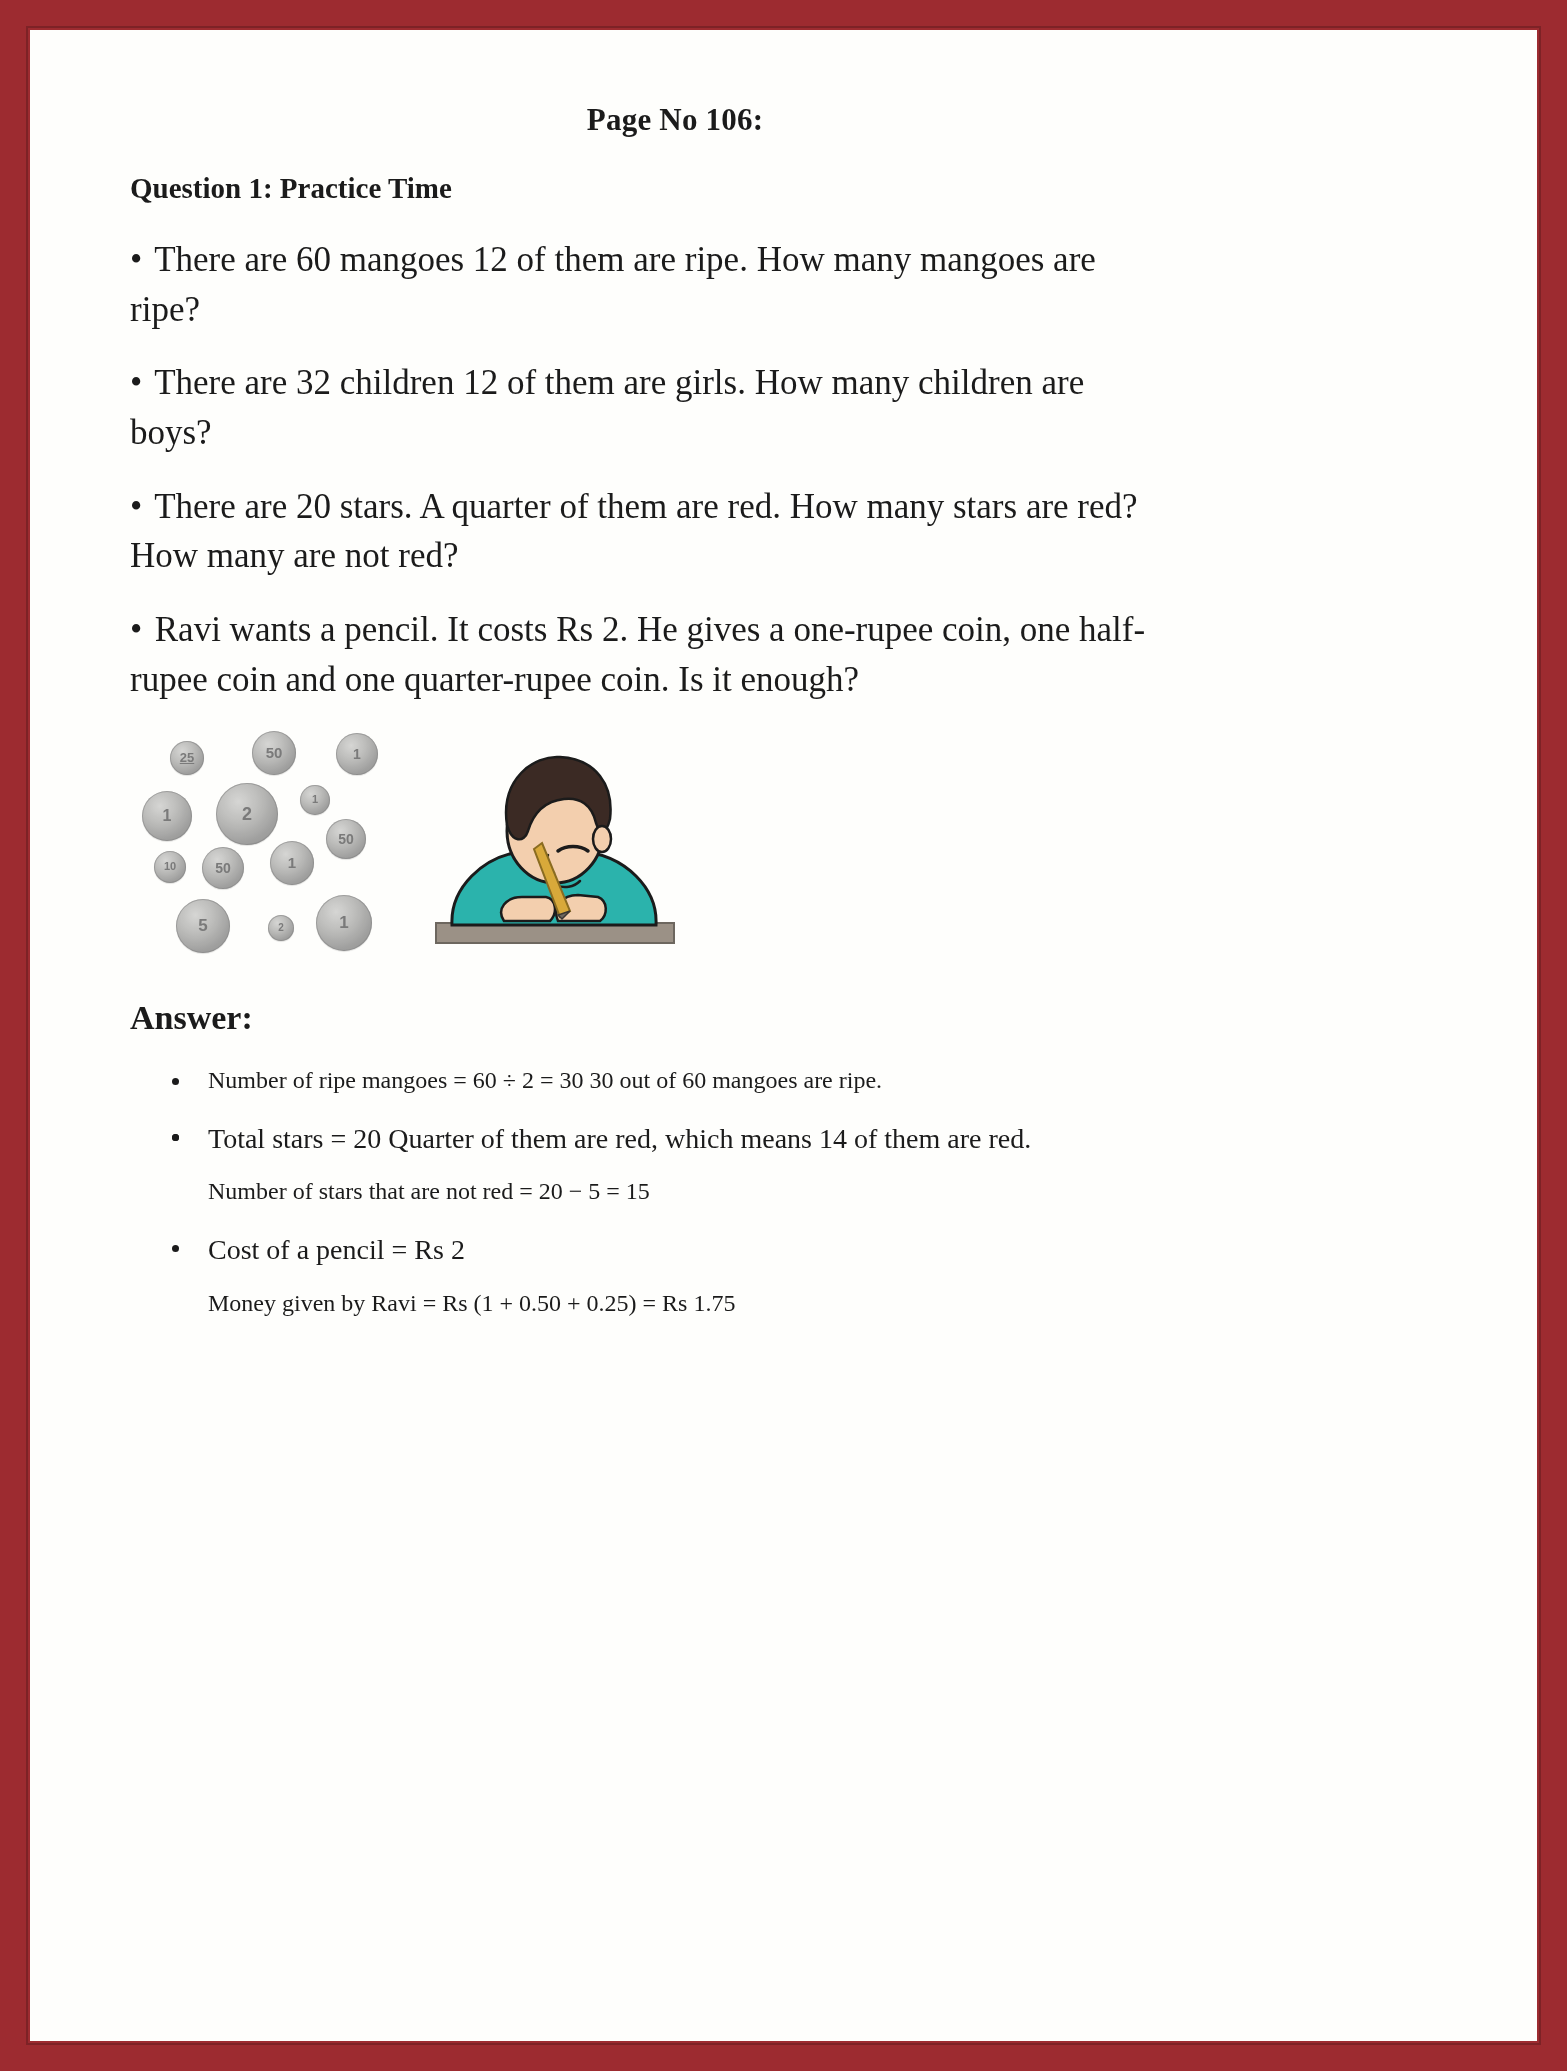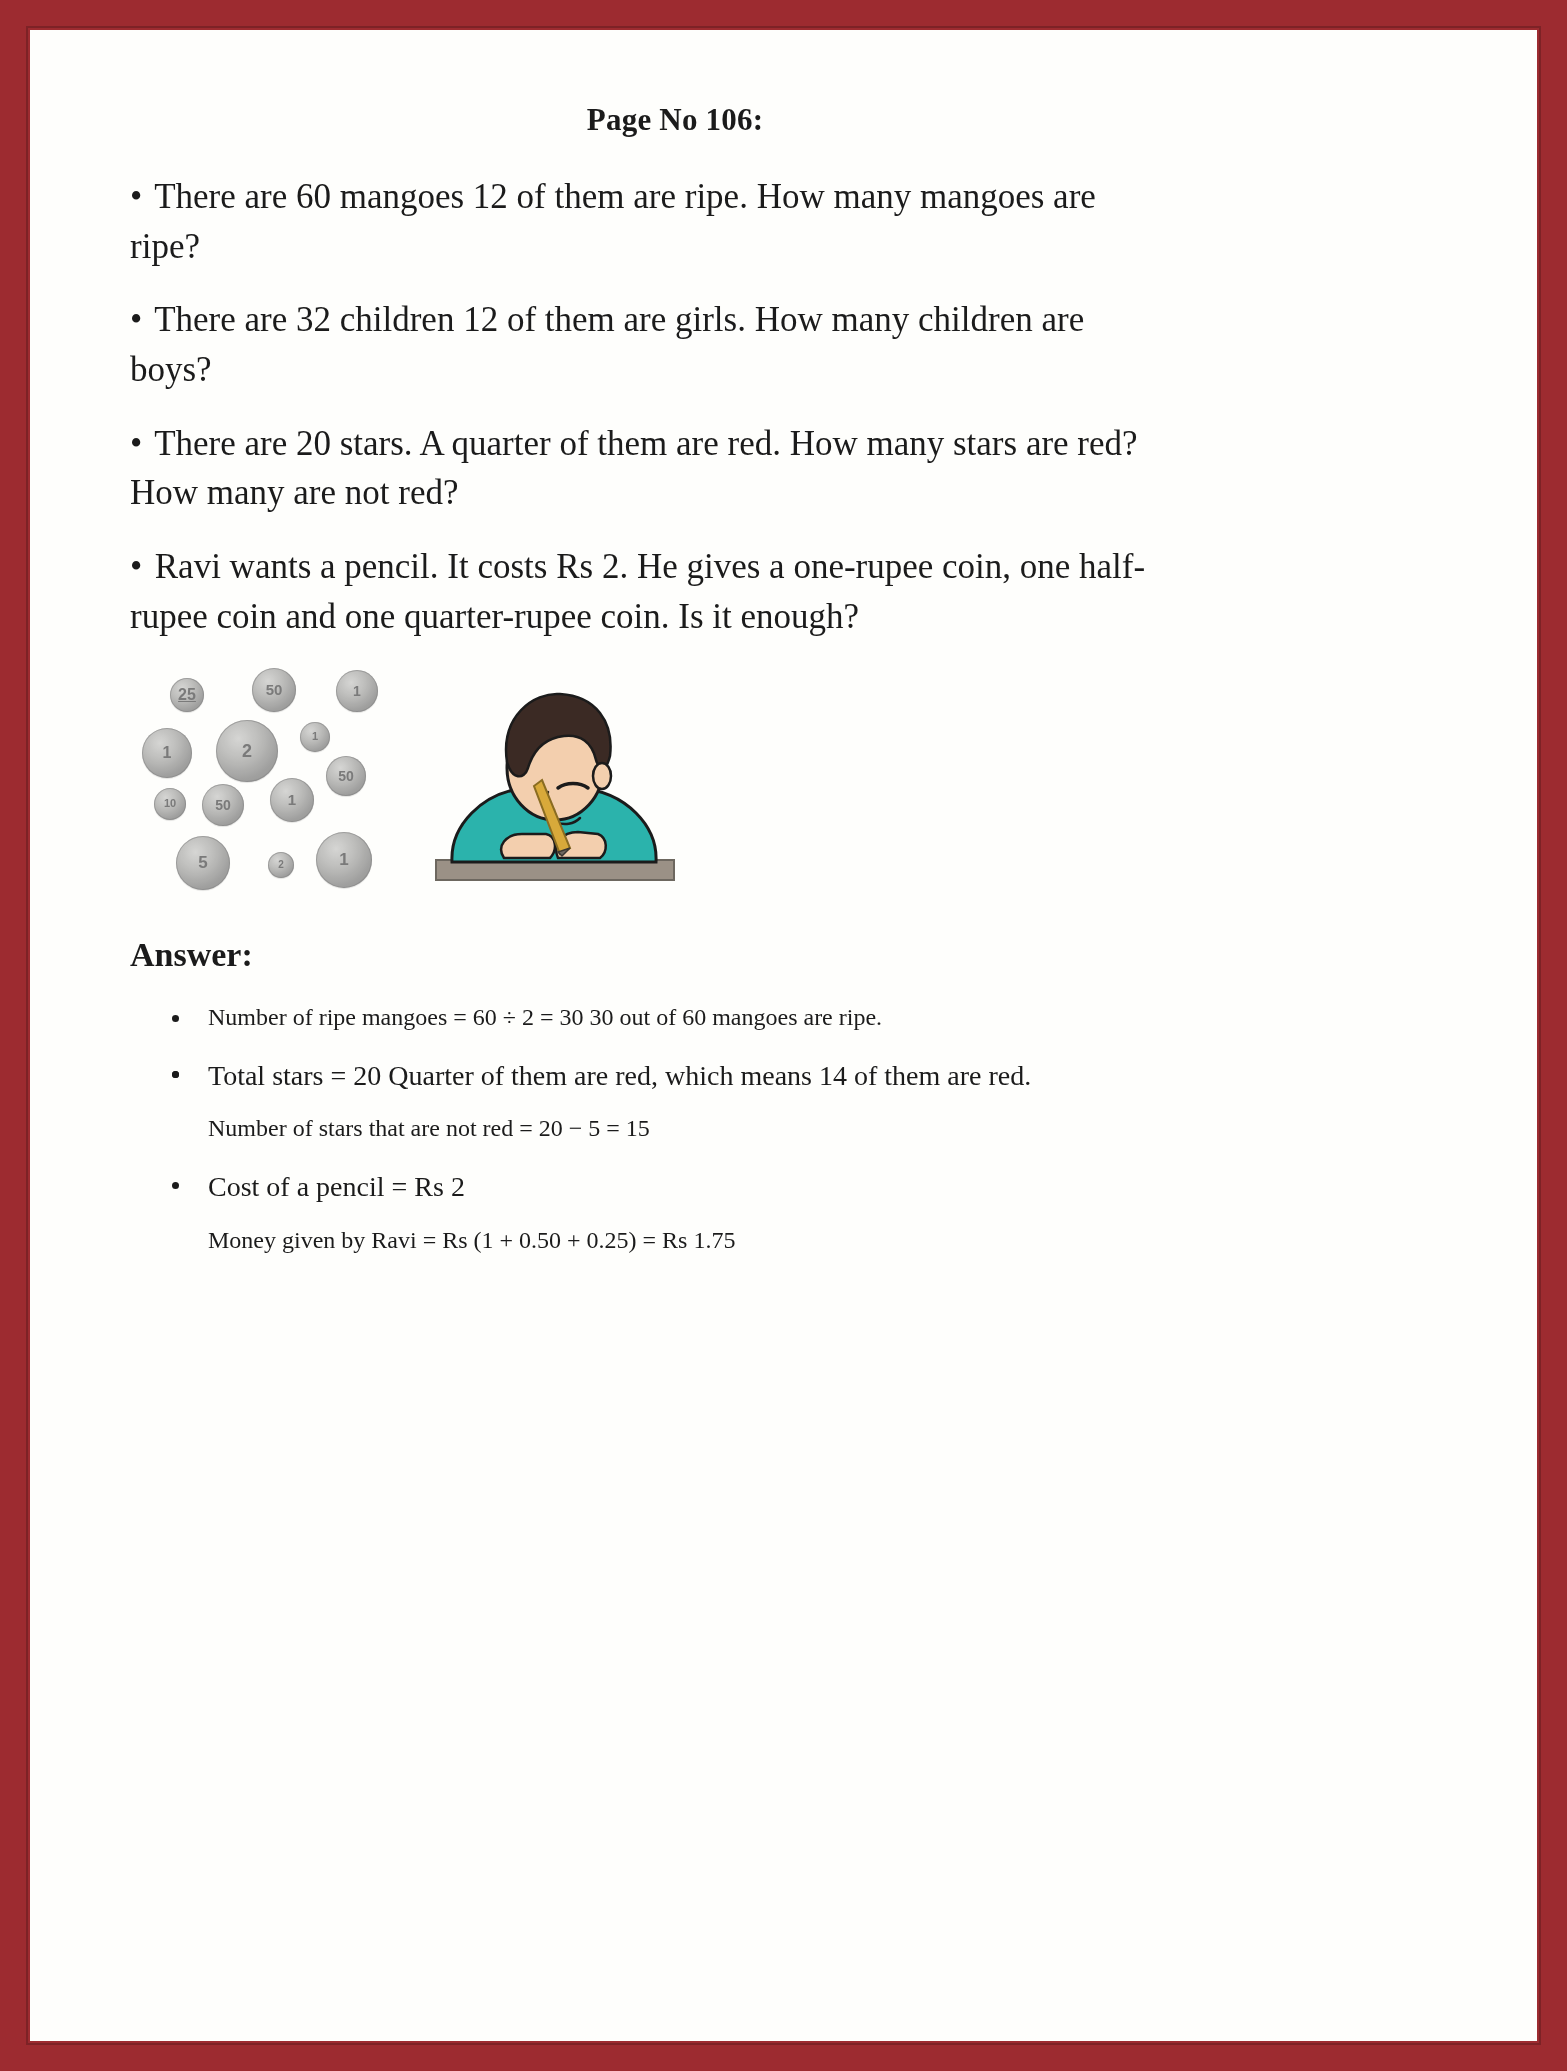--- a/index.html
+++ b/index.html
@@ -160,33 +160,34 @@
 <body>
 
 <div class="page-frame">
   <div class="page-inner-rule"></div>
 
   <div class="page-sheet">
     <div class="content">
 
       <div class="page-title">Page No 106:</div>
 
+      <div class="question-heading">Question 1: Practice Time</div>
 
       <p class="q-bullet"><span class="dot">•</span> <span>There are 60 mangoes 12 of them are ripe. How many mangoes are ripe?</span></p>
 
       <p class="q-bullet"><span class="dot">•</span> <span>There are 32 children 12 of them are girls. How many children are boys?</span></p>
 
       <p class="q-bullet"><span class="dot">•</span> <span>There are 20 stars. A quarter of them are red. How many stars are red? How many are not red?</span></p>
 
       <p class="q-bullet"><span class="dot">•</span> <span>Ravi wants a pencil. It costs Rs 2. He gives a one-rupee coin, one half-rupee coin and one quarter-rupee coin. Is it enough?</span></p>
 
       <div class="figures">
 
         <div class="coins-group">
-          <div class="coin" style="left:30px;  top:12px;  width:34px; height:34px; font-size:16px;text-decoration:underline;">25</div>
+          <div class="coin" style="left:30px;  top:12px;  width:34px; height:34px; font-size:13px;text-decoration:underline;">25</div>
           <div class="coin" style="left:112px; top:2px;   width:44px; height:44px; font-size:15px;">50</div>
           <div class="coin" style="left:196px; top:4px;   width:42px; height:42px; font-size:14px;">1</div>
           <div class="coin" style="left:2px;   top:62px;  width:50px; height:50px; font-size:16px;">1</div>
           <div class="coin" style="left:76px;  top:54px;  width:62px; height:62px; font-size:18px;">2</div>
           <div class="coin" style="left:160px; top:56px;  width:30px; height:30px; font-size:11px;">1</div>
           <div class="coin" style="left:186px; top:90px;  width:40px; height:40px; font-size:14px;">50</div>
           <div class="coin" style="left:14px;  top:122px; width:32px; height:32px; font-size:11px;">10</div>
           <div class="coin" style="left:62px;  top:118px; width:42px; height:42px; font-size:14px;">50</div>
           <div class="coin" style="left:130px; top:112px; width:44px; height:44px; font-size:15px;">1</div>
           <div class="coin" style="left:36px;  top:170px; width:54px; height:54px; font-size:17px;">5</div>

